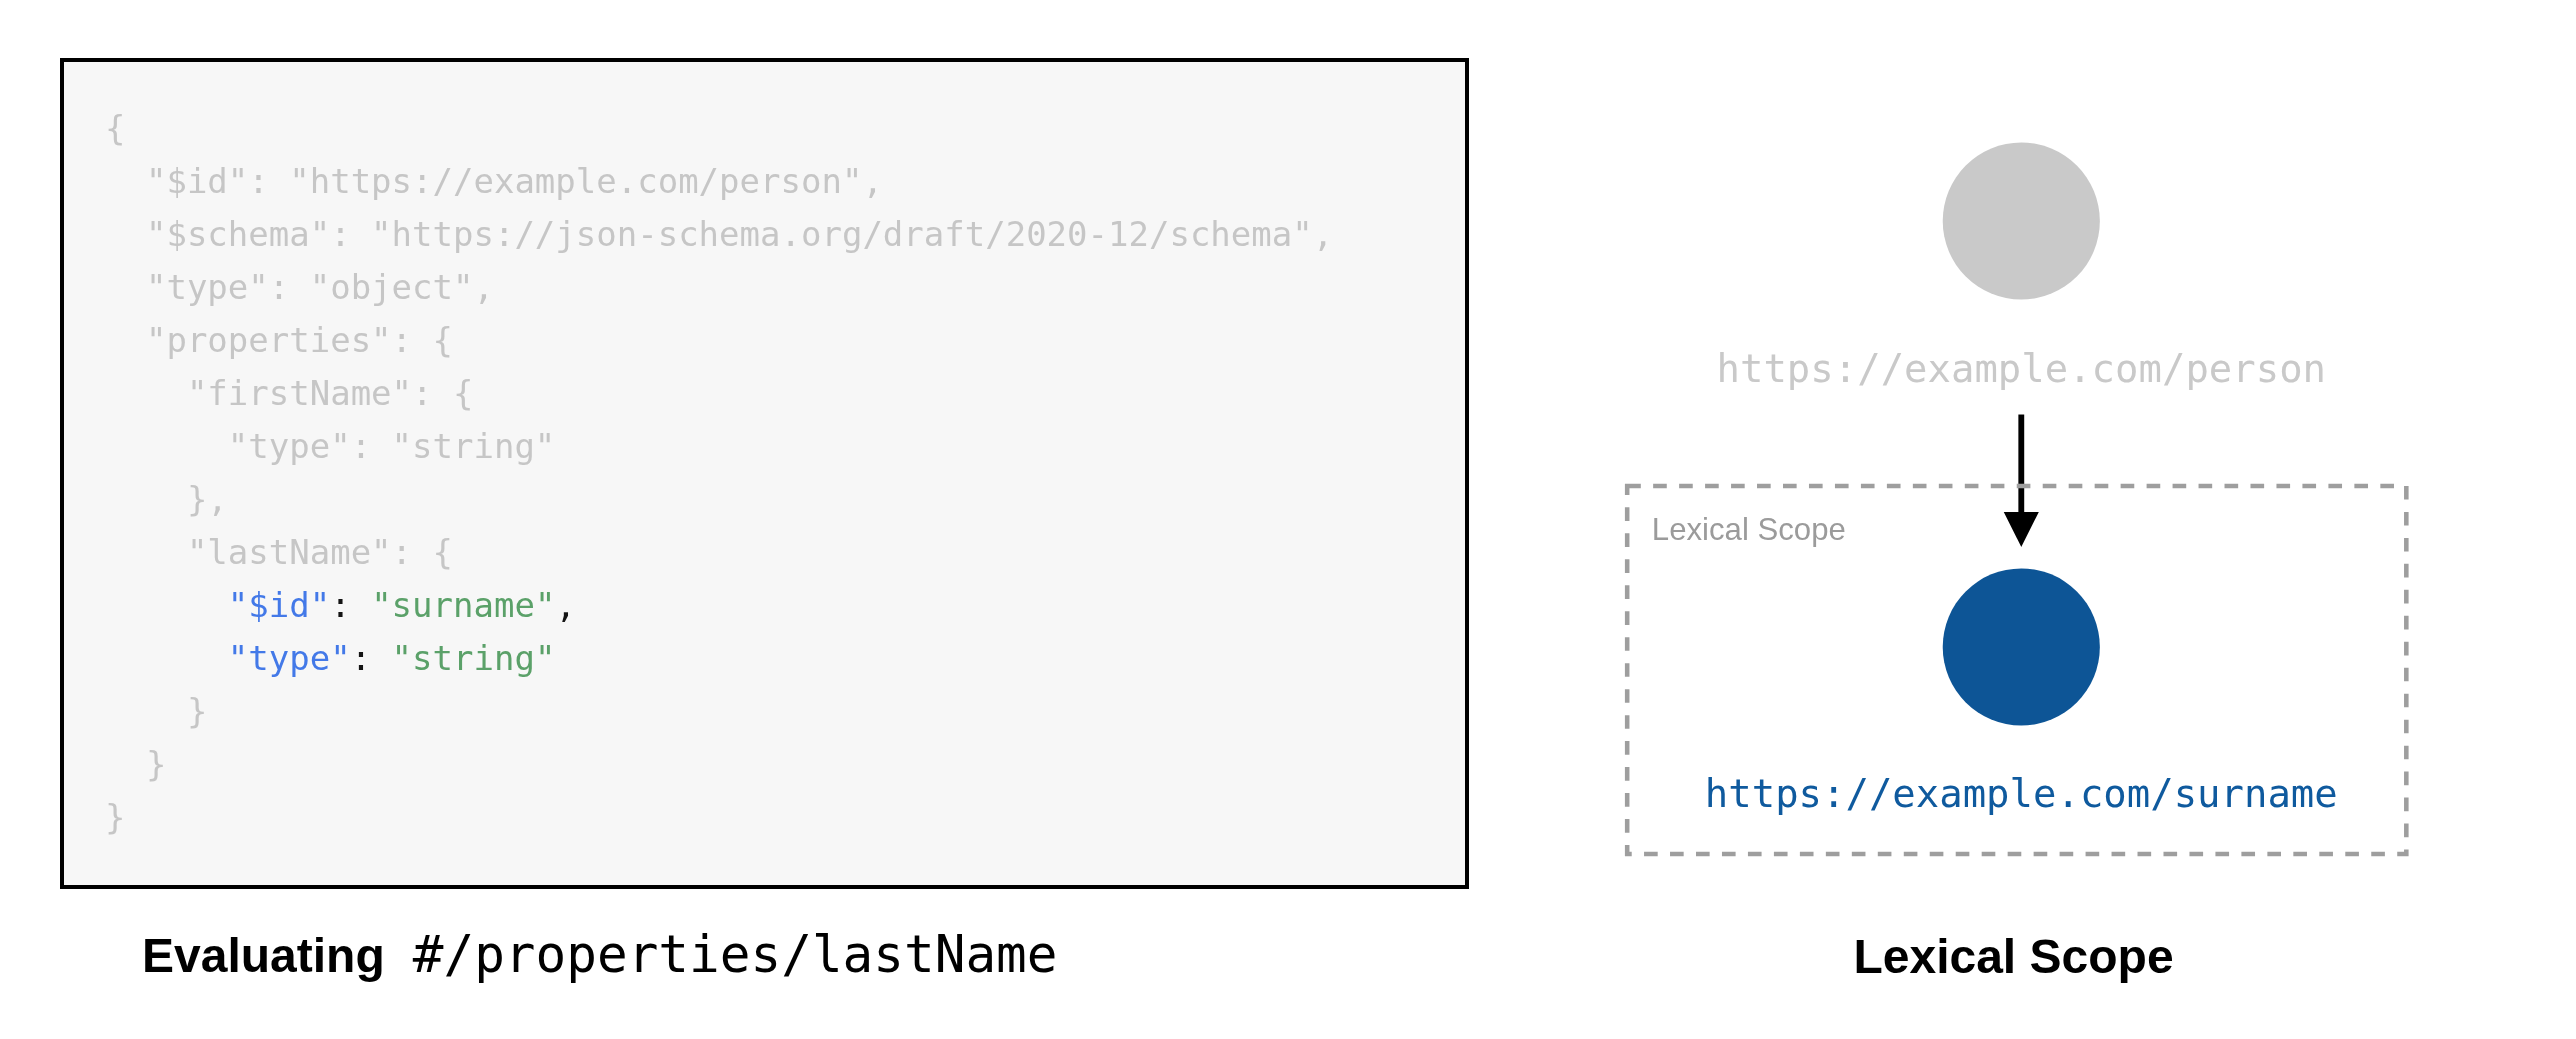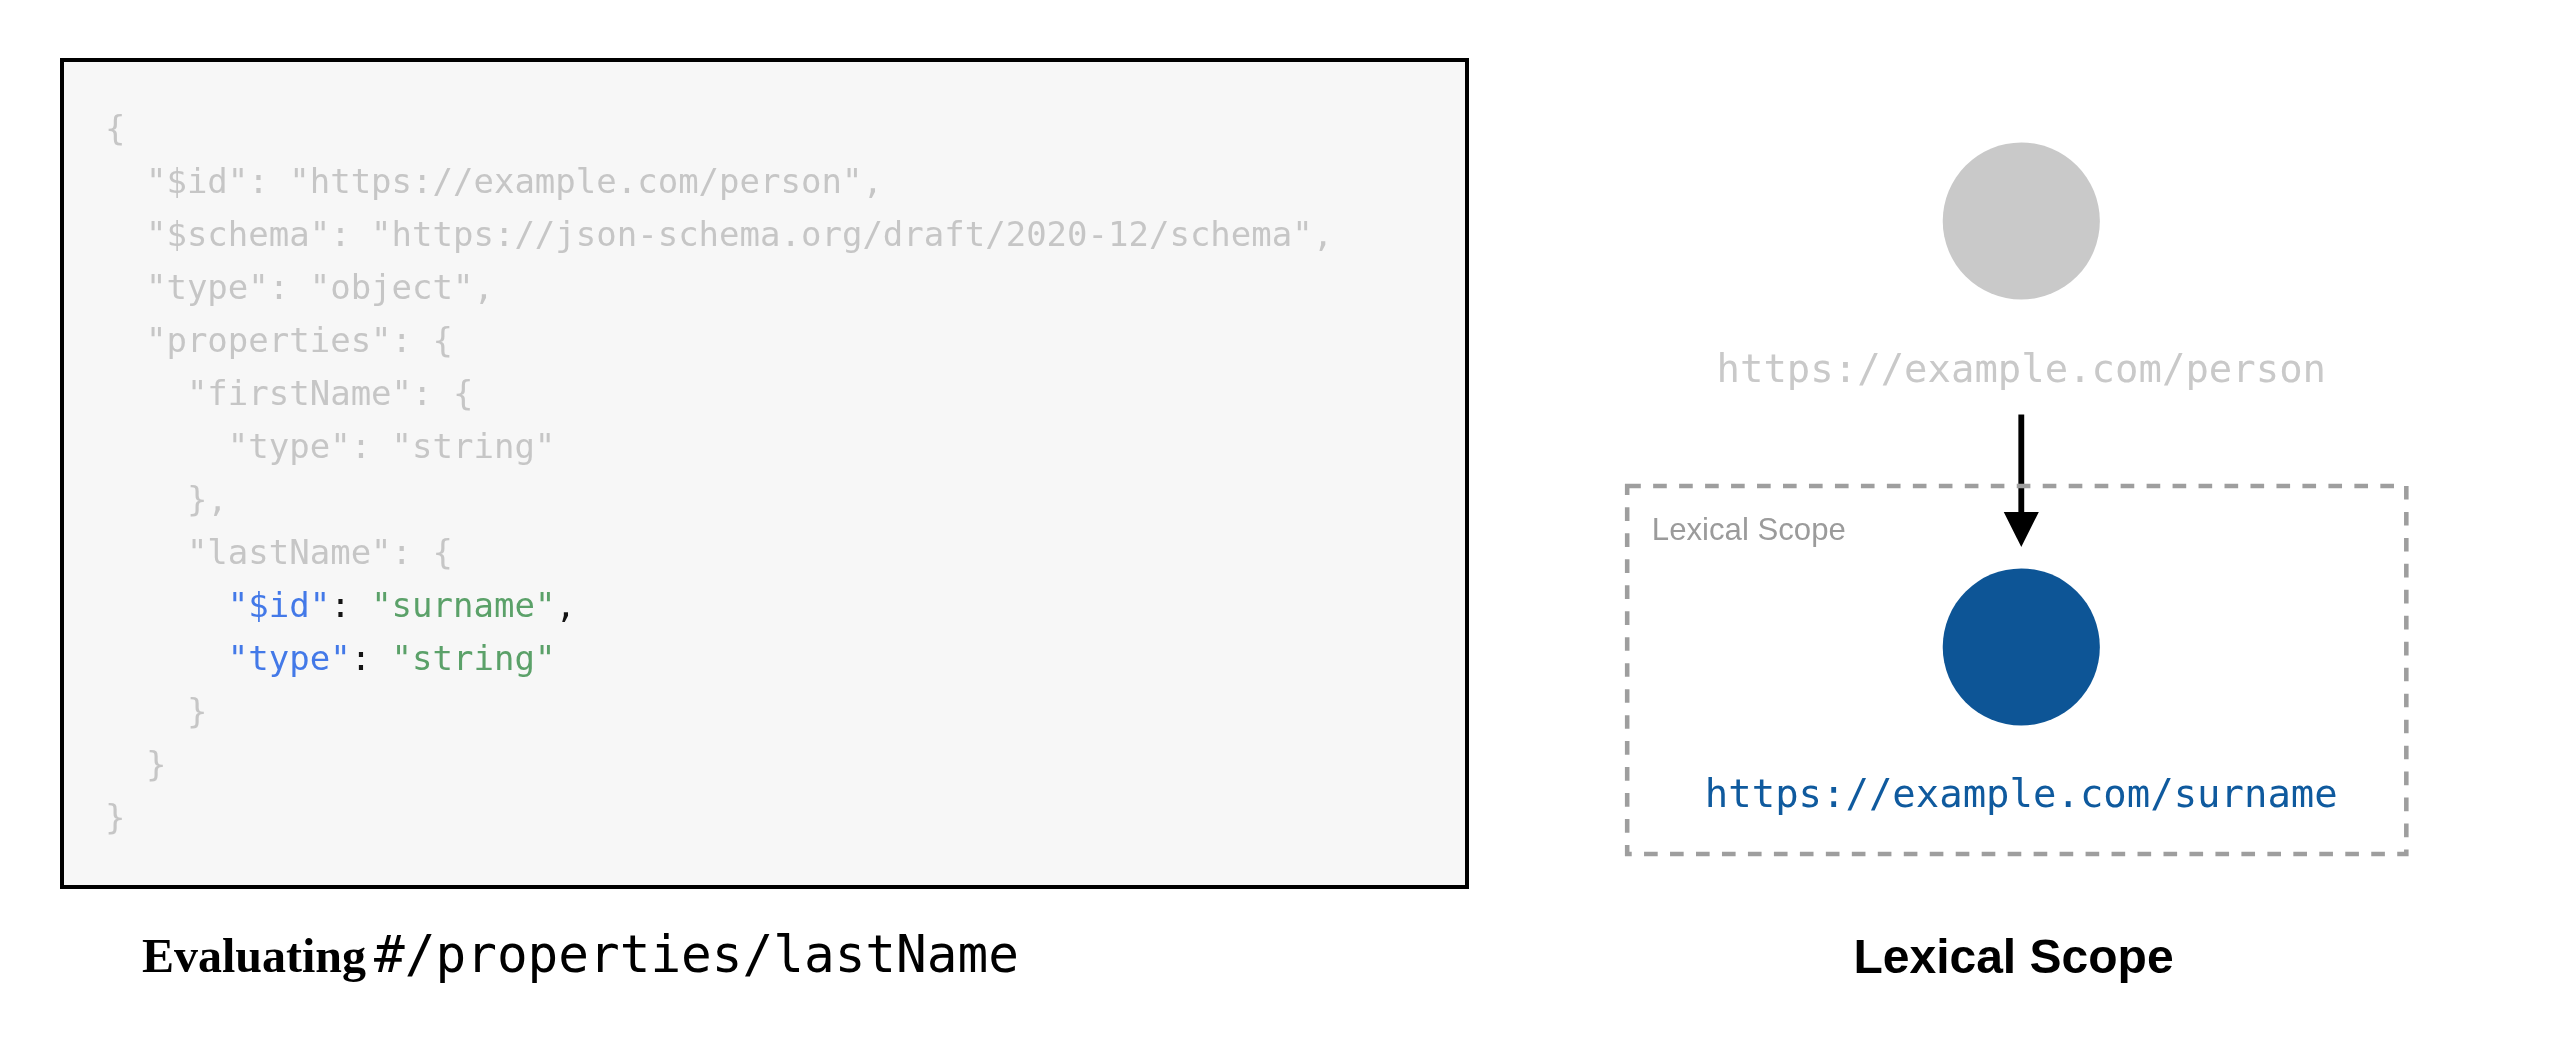--- a/index.html
+++ b/index.html
@@ -36,28 +36,28 @@
 
   
   #caption-left{
     position:absolute;
     left:142px;top:929px;
     line-height:1;
     white-space:nowrap;
     color:#000;
   }
   #caption-left .cap-bold{
-    font-family:Liberation Serif, serif;
+    font-family:Liberation Sans, sans-serif;
     font-weight:bold;
     font-size:48px;
   }
   #caption-left .cap-mono{
     font-family:"DejaVu Sans Mono","Liberation Mono",monospace;
     font-size:51px;
-    margin-left:8px;
+    margin-left:28px;
   }
   #caption-right{
     position:absolute;
     left:1559px;top:933px;
     width:909px;
     text-align:center;
     font-family:"Liberation Sans",sans-serif;
     font-weight:bold;
     font-size:48px;
     line-height:1;

